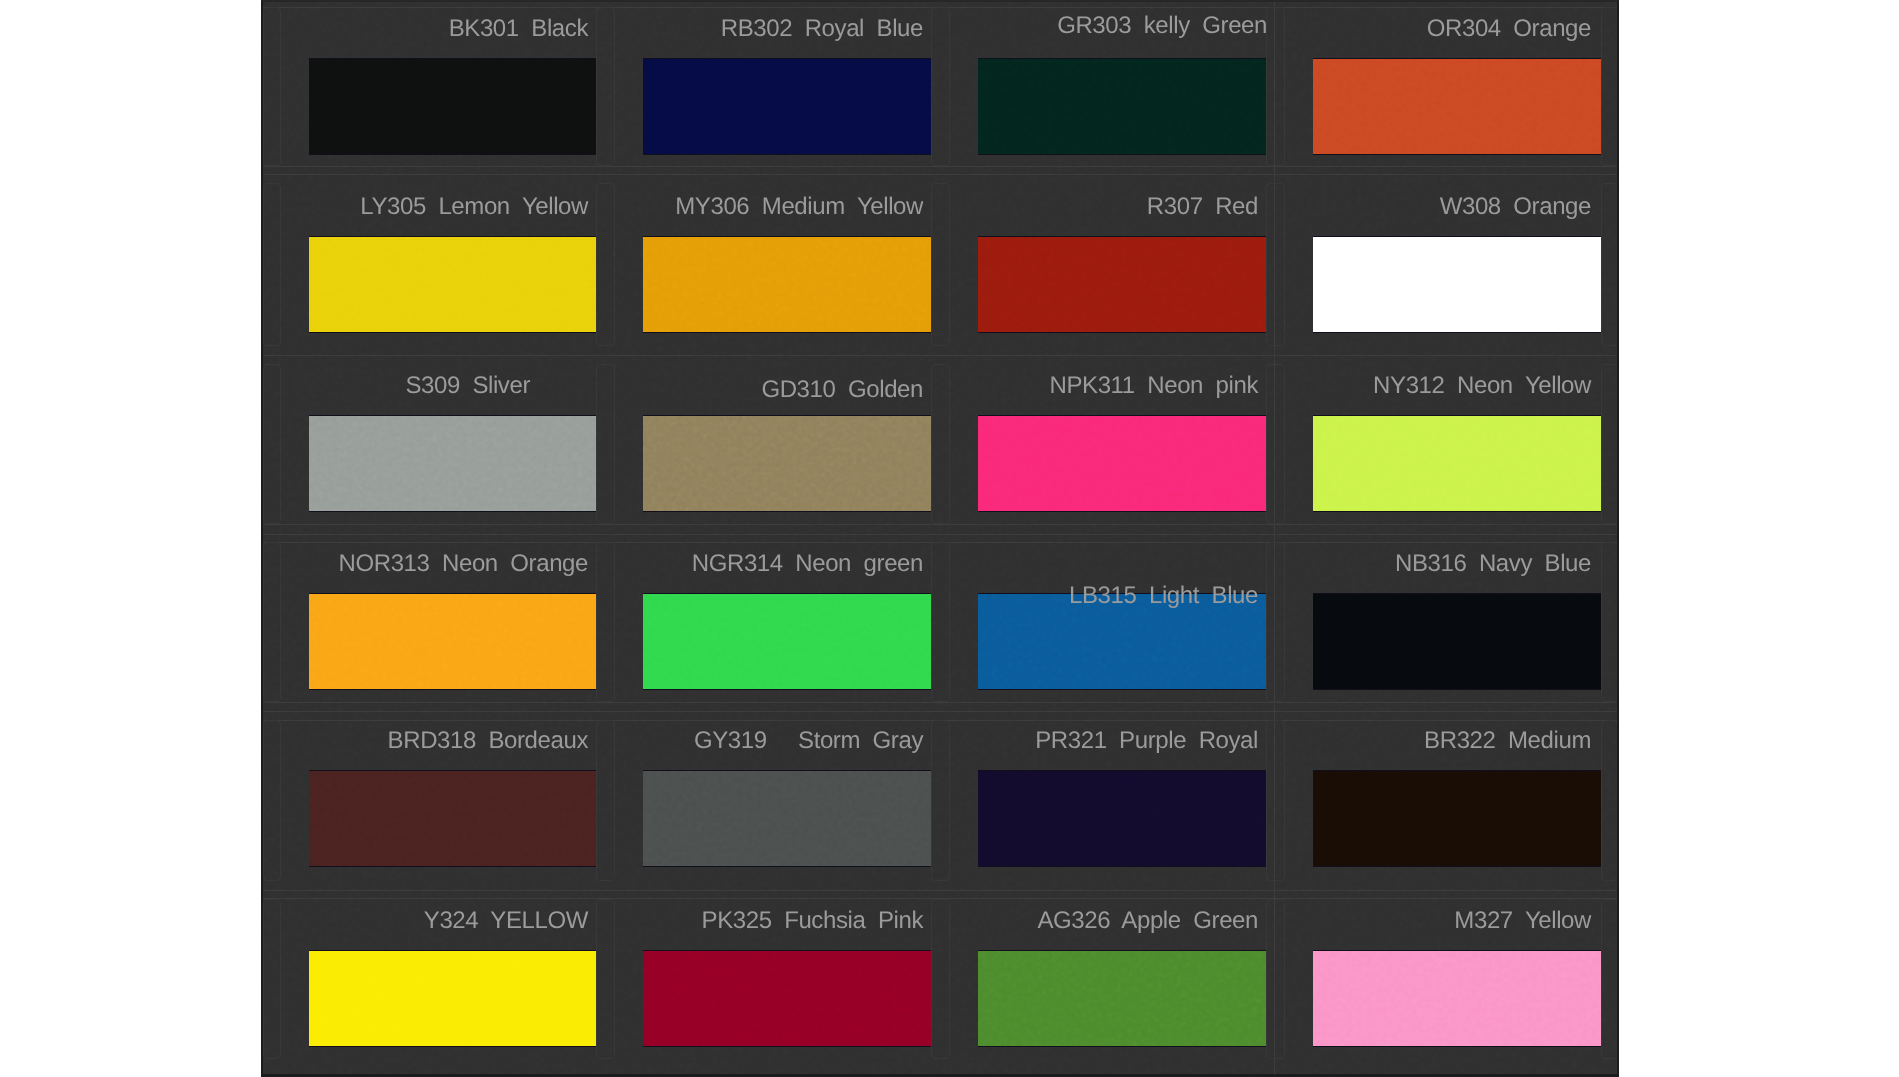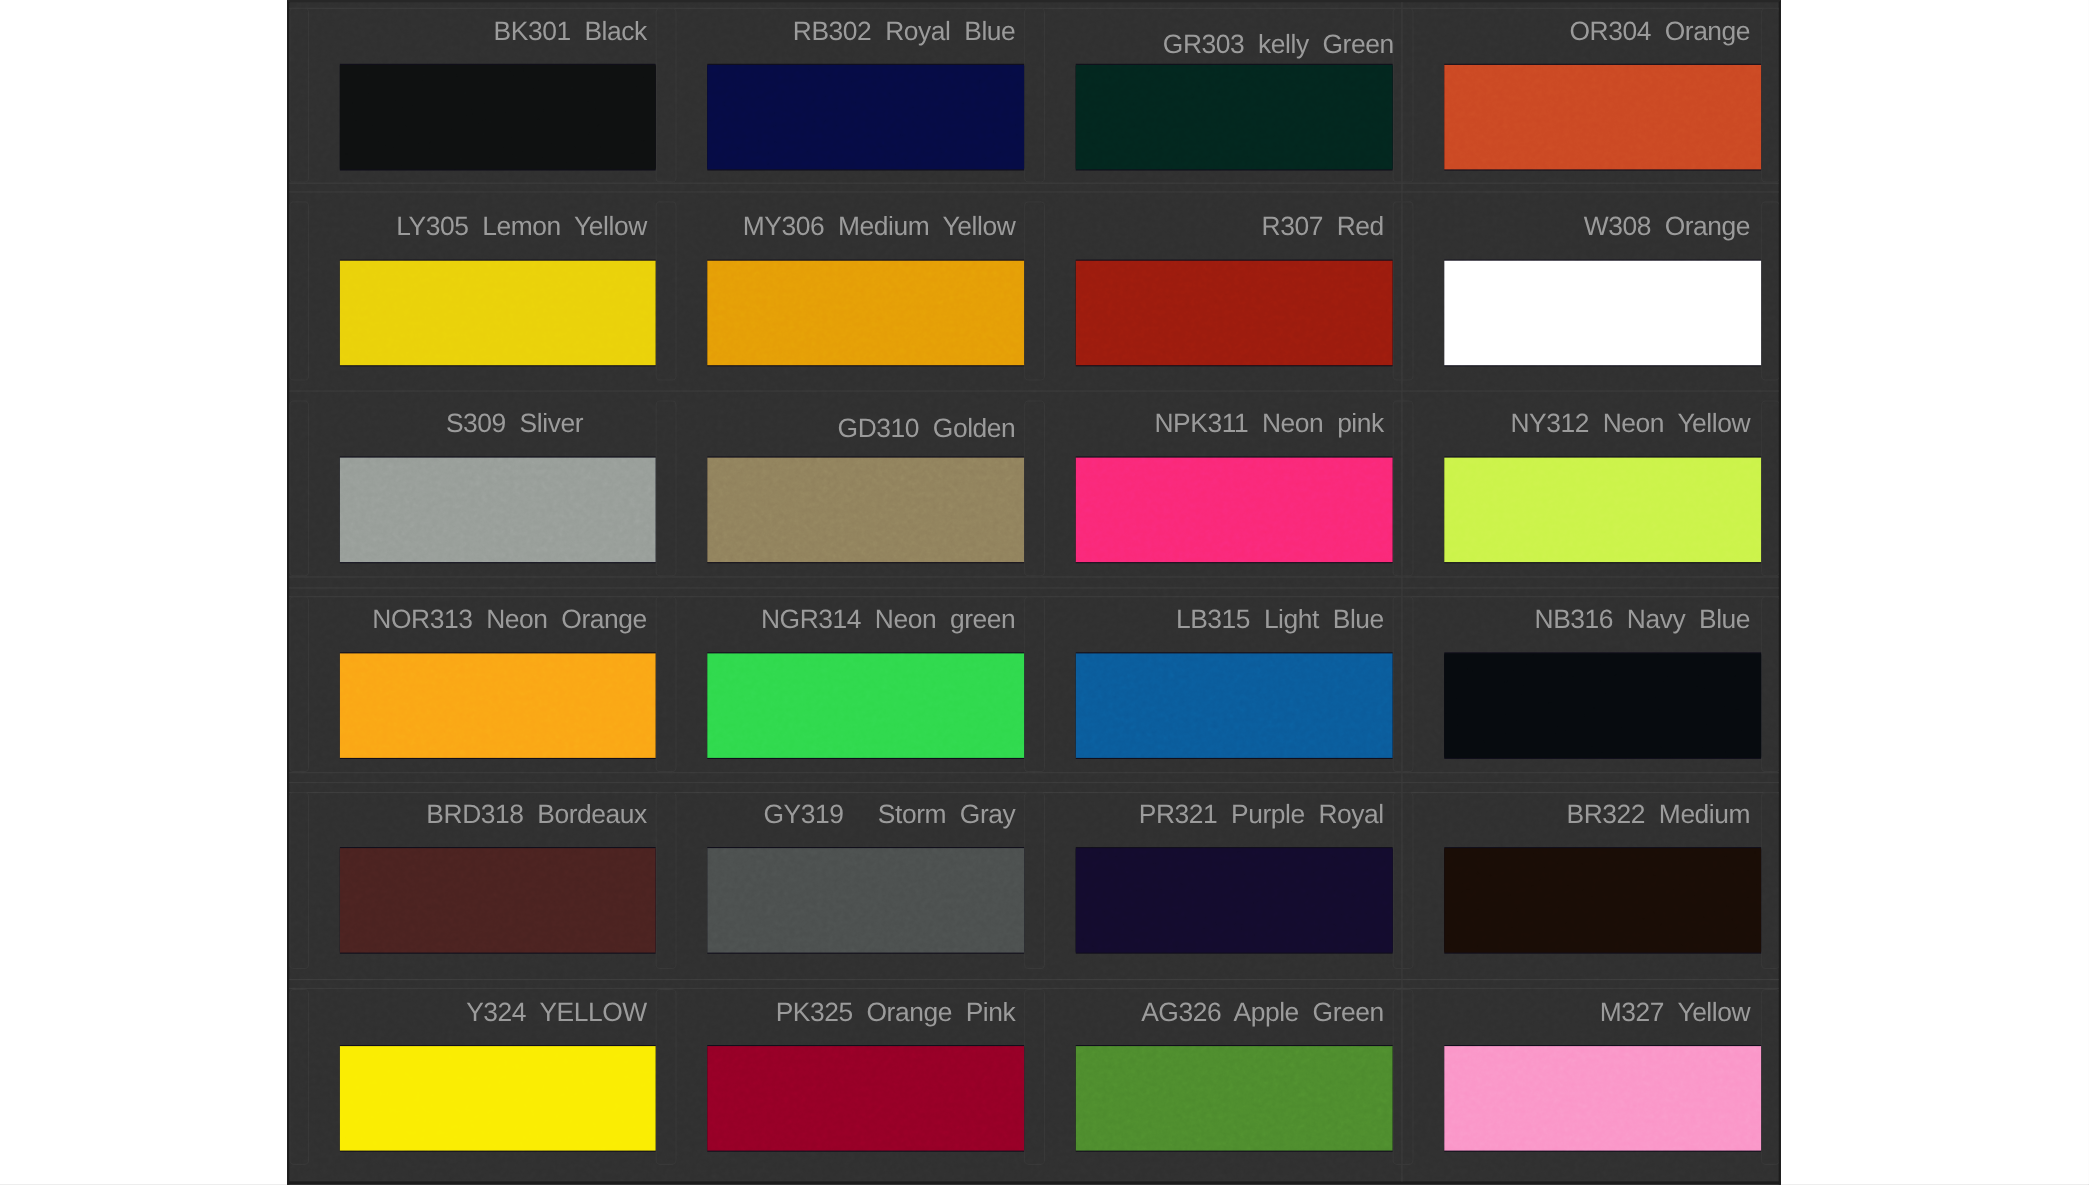--- a/index.html
+++ b/index.html
@@ -122,37 +122,37 @@
     <filter id="grain">
         <feTurbulence type="fractalNoise" baseFrequency="0.2" numOctaves="5" stitchTiles="stitch"></feTurbulence>
         <feColorMatrix type="saturate" values="0"></feColorMatrix>
       </filter>
     <rect width="100%" height="100%" filter="url(#grain)"></rect>
   </svg>
   <div class="inner">
     <div class="layer">
       <div class="label" style="right:1030px;top:17px">BK301  Black</div>
       <div class="label" style="right:695px;top:17px">RB302  Royal  Blue</div>
-      <div class="label" style="right:351px;top:29px">GR303  kelly  Green</div>
+      <div class="label" style="right:351px;top:14px">GR303  kelly  Green</div>
       <div class="label" style="right:27px;top:17px">OR304  Orange</div>
       <div class="label" style="right:1030px;top:195px">LY305  Lemon  Yellow</div>
       <div class="label" style="right:695px;top:195px">MY306  Medium  Yellow</div>
       <div class="label" style="right:360px;top:195px">R307  Red</div>
       <div class="label" style="right:27px;top:195px">W308  Orange</div>
       <div class="label" style="right:1088px;top:374px">S309  Sliver</div>
       <div class="label" style="right:695px;top:378px">GD310  Golden</div>
       <div class="label" style="right:360px;top:374px">NPK311  Neon  pink</div>
       <div class="label" style="right:27px;top:374px">NY312  Neon  Yellow</div>
       <div class="label" style="right:1030px;top:552px">NOR313  Neon  Orange</div>
       <div class="label" style="right:695px;top:552px">NGR314  Neon  green</div>
-      <div class="label" style="right:360px;top:552px">LB315  Light  Blue</div>
+      <div class="label" style="right:360px;top:584px">LB315  Light  Blue</div>
       <div class="label" style="right:27px;top:552px">NB316  Navy  Blue</div>
       <div class="label" style="right:1030px;top:729px">BRD318  Bordeaux</div>
       <div class="label" style="right:695px;top:729px">GY319     Storm  Gray</div>
       <div class="label" style="right:360px;top:729px">PR321  Purple  Royal</div>
       <div class="label" style="right:27px;top:729px">BR322  Medium</div>
       <div class="label" style="right:1030px;top:909px">Y324  YELLOW</div>
-      <div class="label" style="right:695px;top:909px">PK325  Orange  Pink</div>
+      <div class="label" style="right:695px;top:909px">PK325  Fuchsia  Pink</div>
       <div class="label" style="right:360px;top:909px">AG326  Apple  Green</div>
       <div class="label" style="right:27px;top:909px">M327  Yellow</div>
     </div>
   </div>
 </div>
 
 </body></html>

